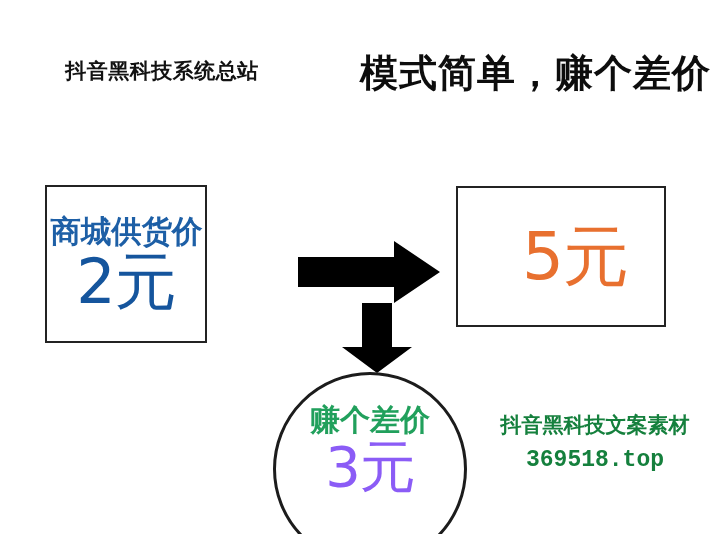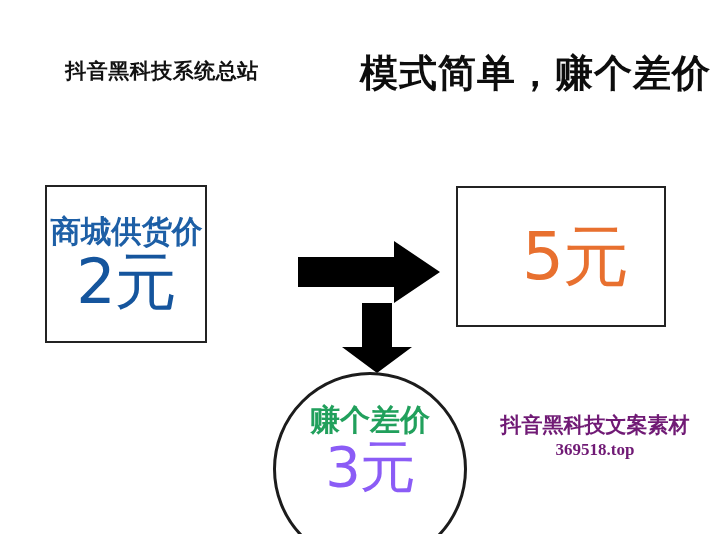--- a/index.html
+++ b/index.html
@@ -161,34 +161,34 @@
     letter-spacing: -1px;
   }
 
   
   .brand-right {
     position: absolute;
     left: 470px;
     top: 412px;
     width: 250px;
     text-align: center;
-    color: #701a75;
+    color: #15803d;
     line-height: 1.24;
   }
   .brand-right .line1 {
     font-family: "DejaVu Sans", sans-serif;
     font-size: 21px;
     font-weight: 700;
     white-space: nowrap;
   }
   .brand-right .line2 {
-    font-family: Liberation Serif, serif;
-    font-size: 17px;
-    font-weight: 700;
-    margin-top: 1px;
+    font-family: Liberation Mono, monospace;
+    font-size: 23px;
+    font-weight: 700;
+    margin-top: 8px;
   }
 </style>
 </head>
 <body>
 
 <div id="poster">
 
   <div class="brand-left">
     <div class="line1">抖音黑科技系统总站</div>
   </div>

